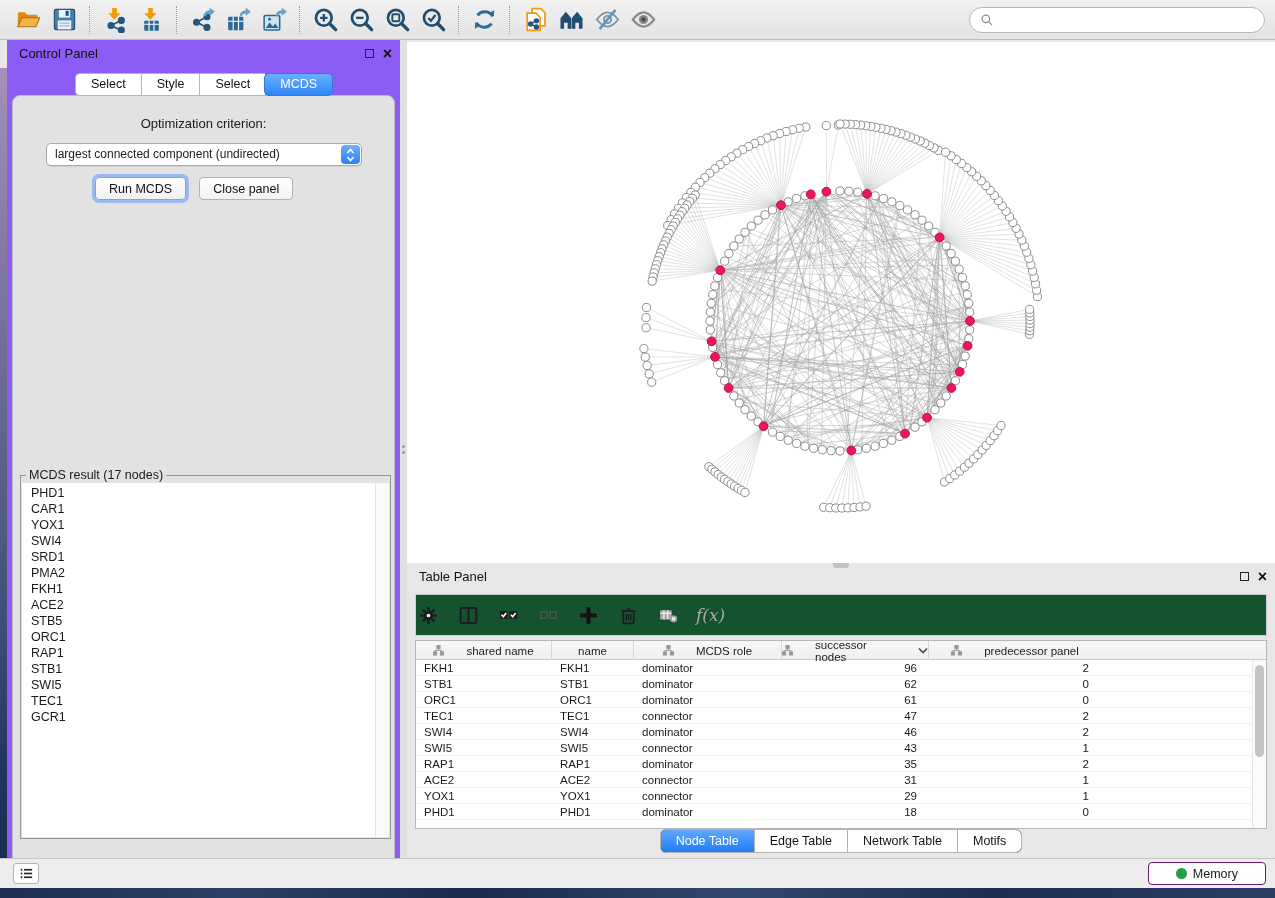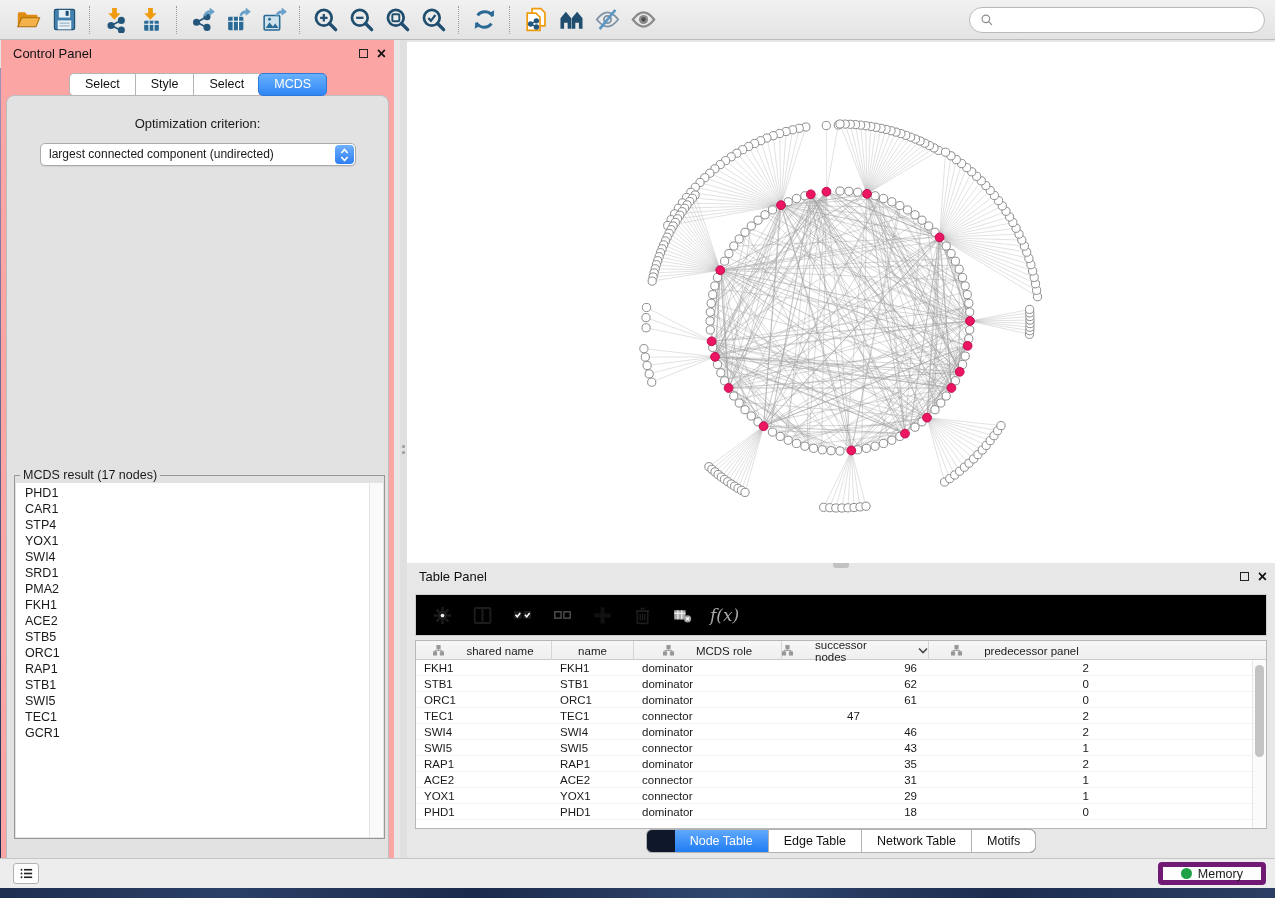--- a/index.html
+++ b/index.html
@@ -19,21 +19,21 @@
   .searchbox svg { width:14px; height:14px; margin-right:6px; flex:0 0 auto; }
   .searchbox input { border:none; outline:none; background:transparent; width:100%; font-size:12px; font-family:"Liberation Sans",sans-serif; }
 
   
   #left-wallpaper { position:absolute; left:0; top:68px; width:7px; height:830px;
     background:linear-gradient(180deg,#a violet); background:linear-gradient(180deg,#a391bb 0%,#8d80a9 16%,#67698f 40%,#42517a 65%,#23345c 85%,#152a4e 100%); }
   #bottom-wallpaper { position:absolute; left:0; top:888px; width:1275px; height:10px;
     background:linear-gradient(90deg,#1d2e51,#2b4066 18%,#1a2a4c 37%,#31486e 58%,#1c2d50 78%,#2a3f63 100%); }
 
   
-  #control-panel { position:absolute; left:1px; top:40px; width:393px; height:820px; background:#fca5a5; }
+  #control-panel { position:absolute; left:7px; top:40px; width:393px; height:820px; background:#8b5cf6; }
   .panel-header { position:relative; height:27px; line-height:27px; font-size:13px; padding-left:12px; color:#111; }
   .win-controls { position:absolute; right:8px; top:0; height:27px; display:flex; align-items:center; gap:9px; }
   .float-glyph { width:9px; height:9px; border:1.5px solid #222; display:inline-block; }
   .close-glyph { font-size:16px; font-weight:bold; color:#111; line-height:9px; }
   #cp-tabs { position:absolute; left:0; top:33px; width:100%; display:flex; justify-content:center; z-index:3; }
   .cp-tab { height:23px; line-height:21px; padding:0 15px; font-size:12.5px; background:#fff;
     border:1px solid #b5b5b5; border-right:none; color:#111; }
   .cp-tab:first-child { border-radius:5px 0 0 5px; }
   .cp-tab:last-child { border-right:1px solid #b5b5b5; border-radius:0 5px 5px 0; }
   .cp-tab.active { background:linear-gradient(#6ab1fd,#2e86f6); color:#fff; border-color:#2e79d8;
@@ -70,50 +70,50 @@
   .traffic span { width:12px; height:12px; border-radius:50%; display:block; }
   .tl-red { background:#ff5f57; border:0.5px solid #e0443e; }
   .tl-yellow { background:#febc2e; border:0.5px solid #d89c22; }
   .tl-green { background:#28c840; border:0.5px solid #1d9c30; }
   .net-canvas { position:absolute; left:0; top:20px; width:868px; height:500px; background:#fff; }
   #net-svg { width:868px; height:500px; display:block; }
 
   
   #table-panel { position:absolute; left:407px; top:563px; width:868px; height:295px; background:#e7e7e7; }
   #tp-grip { position:absolute; left:50%; top:0; width:16px; height:5px; margin-left:-8px; background:#c2c2c2; border-radius:0 0 3px 3px; }
-  #tp-toolbar { position:absolute; left:8px; right:8px; top:31px; height:42px; background:#000000;
-    border:1px solid #cdcdcd; display:flex; align-items:center; padding-left:14px; gap:16px; }
+  #tp-toolbar { position:absolute; left:8px; right:8px; top:31px; height:42px; background:#14532d;
+    border:1px solid #cdcdcd; display:flex; align-items:center; gap:16px; }
   .tpbtn { width:24px; height:24px; display:flex; align-items:center; justify-content:center; }
   .tpbtn svg { width:21px; height:21px; }
   .fx-label { font-family:"DejaVu Serif", serif; font-style:italic; font-size:17px; color:#aaa; }
   #tp-table { position:absolute; left:8px; right:8px; top:77px; height:189px; background:#fff; border:1px solid #b7b7b7; }
   #tp-head { display:flex; height:19px; background:linear-gradient(#f7f7f7,#efefef); border-bottom:1px solid #c9c9c9; }
   .hcell { display:flex; align-items:center; justify-content:center; gap:22px; font-size:11.5px; color:#1c1c1c;
     border-right:1px solid #d6d6d6; height:19px; flex:0 0 auto; }
   .hcell:last-child { border-right:none; }
   .hcell svg { flex:0 0 auto; }
   #tp-body { position:absolute; left:0; right:14px; top:19px; bottom:0; overflow:hidden; }
   .trow { display:flex; height:16px; line-height:16px; font-size:11.5px; border-bottom:1px solid #f4f4f4; }
   .tcell { flex:0 0 auto; padding:0 8px; white-space:nowrap; overflow:hidden; }
   .tcell.num { text-align:right; padding-right:12px; }
   #tp-scroll { position:absolute; right:0; top:19px; bottom:0; width:14px; background:#fbfbfb; border-left:1px solid #e6e6e6; }
   #tp-thumb { position:absolute; left:2px; top:5px; width:9px; height:92px; background:#c3c3c3; border-radius:5px; }
   #tp-tabs-row { position:absolute; left:0; right:0; bottom:5px; display:flex; justify-content:center; }
-  .seg-group { display:inline-flex; border:1px solid #b2b2b2; border-radius:6px; overflow:hidden; background:#0f172a;padding-left:28px; }
+  .seg-group { display:inline-flex; border:1px solid #b2b2b2; border-radius:6px; overflow:hidden; background:#0f172a; }
   .seg { padding:4px 15px; font-size:12.5px; border-right:1px solid #b2b2b2; color:#111; background:#fff; }
   .seg:last-child { border-right:none; }
   .seg.active { background:linear-gradient(#5fa8fc,#217cf4); color:#fff; }
 
   
   #status-bar { position:absolute; left:0; top:858px; width:1275px; height:30px; background:#ededed; border-top:1px solid #c6c6c6; }
   #list-btn { position:absolute; left:13px; top:4px; width:26px; height:21px; background:#fdfdfd; border:1px solid #b2b2b2; border-radius:3px;
     display:flex; align-items:center; justify-content:center; }
   #list-btn svg { width:15px; height:15px; }
-  #memory-btn { position:absolute; right:9px; top:3px; height:23px; background:#fdfdfd; border:5px solid #701a75; border-radius:4px;
-    display:flex; align-items:center; gap:6px; padding:0 18px; font-size:12.5px; }
+  #memory-btn { position:absolute; right:9px; top:3px; height:23px; background:#fdfdfd; border:1px solid #701a75; border-radius:4px;
+    display:flex; align-items:center; gap:6px; padding:0 27px; font-size:12.5px; }
   .mem-dot { width:11px; height:11px; border-radius:50%; }
 </style>
 </head>
 <body>
 
 <div id="app">
 
   <div id="main-toolbar">
     <div class="tbtn">
         <svg viewBox="0 0 24 24">
@@ -277,27 +277,30 @@
       <div class="opt-label">Optimization criterion:</div>
       <div class="select-box">
         <span>largest connected component (undirected)</span>
         <span class="select-stepper">
           <svg viewBox="0 0 14 20" width="11" height="16">
               <path d="M3 7.5l4-4.5 4 4.5" fill="none" stroke="#fff" stroke-width="2"></path>
               <path d="M3 12.5l4 4.5 4-4.5" fill="none" stroke="#fff" stroke-width="2"></path>
             </svg>
         </span>
       </div>
+      <div class="btn-row">
+        <button class="btn focus-ring">Run MCDS</button>
+        <button class="btn">Close panel</button>
+      </div>
       <fieldset id="mcds-fieldset">
         <legend>MCDS result (17 nodes)</legend>
         <div id="mcds-fill"></div>
         <div id="result-list">
             <div>PHD1</div>
             <div>CAR1</div>
-            <div>STP4</div>
             <div>YOX1</div>
             <div>SWI4</div>
             <div>SRD1</div>
             <div>PMA2</div>
             <div>FKH1</div>
             <div>ACE2</div>
             <div>STB5</div>
             <div>ORC1</div>
             <div>RAP1</div>
             <div>STB1</div>
@@ -1123,21 +1126,21 @@
             <div class="tcell" style="width: 136px;">ORC1</div>
             <div class="tcell" style="width: 82px;">ORC1</div>
             <div class="tcell" style="width: 148px;">dominator</div>
             <div class="tcell num" style="width: 147px;">61</div>
             <div class="tcell num" style="width: 172px;">0</div>
           </div>
           <div class="trow">
             <div class="tcell" style="width: 136px;">TEC1</div>
             <div class="tcell" style="width: 82px;">TEC1</div>
             <div class="tcell" style="width: 148px;">connector</div>
-            <div class="tcell num" style="width: 147px; text-align: center;">47</div>
+            <div class="tcell num" style="width: 147px;">47</div>
             <div class="tcell num" style="width: 172px;">2</div>
           </div>
           <div class="trow">
             <div class="tcell" style="width: 136px;">SWI4</div>
             <div class="tcell" style="width: 82px;">SWI4</div>
             <div class="tcell" style="width: 148px;">dominator</div>
             <div class="tcell num" style="width: 147px;">46</div>
             <div class="tcell num" style="width: 172px;">2</div>
           </div>
           <div class="trow">

